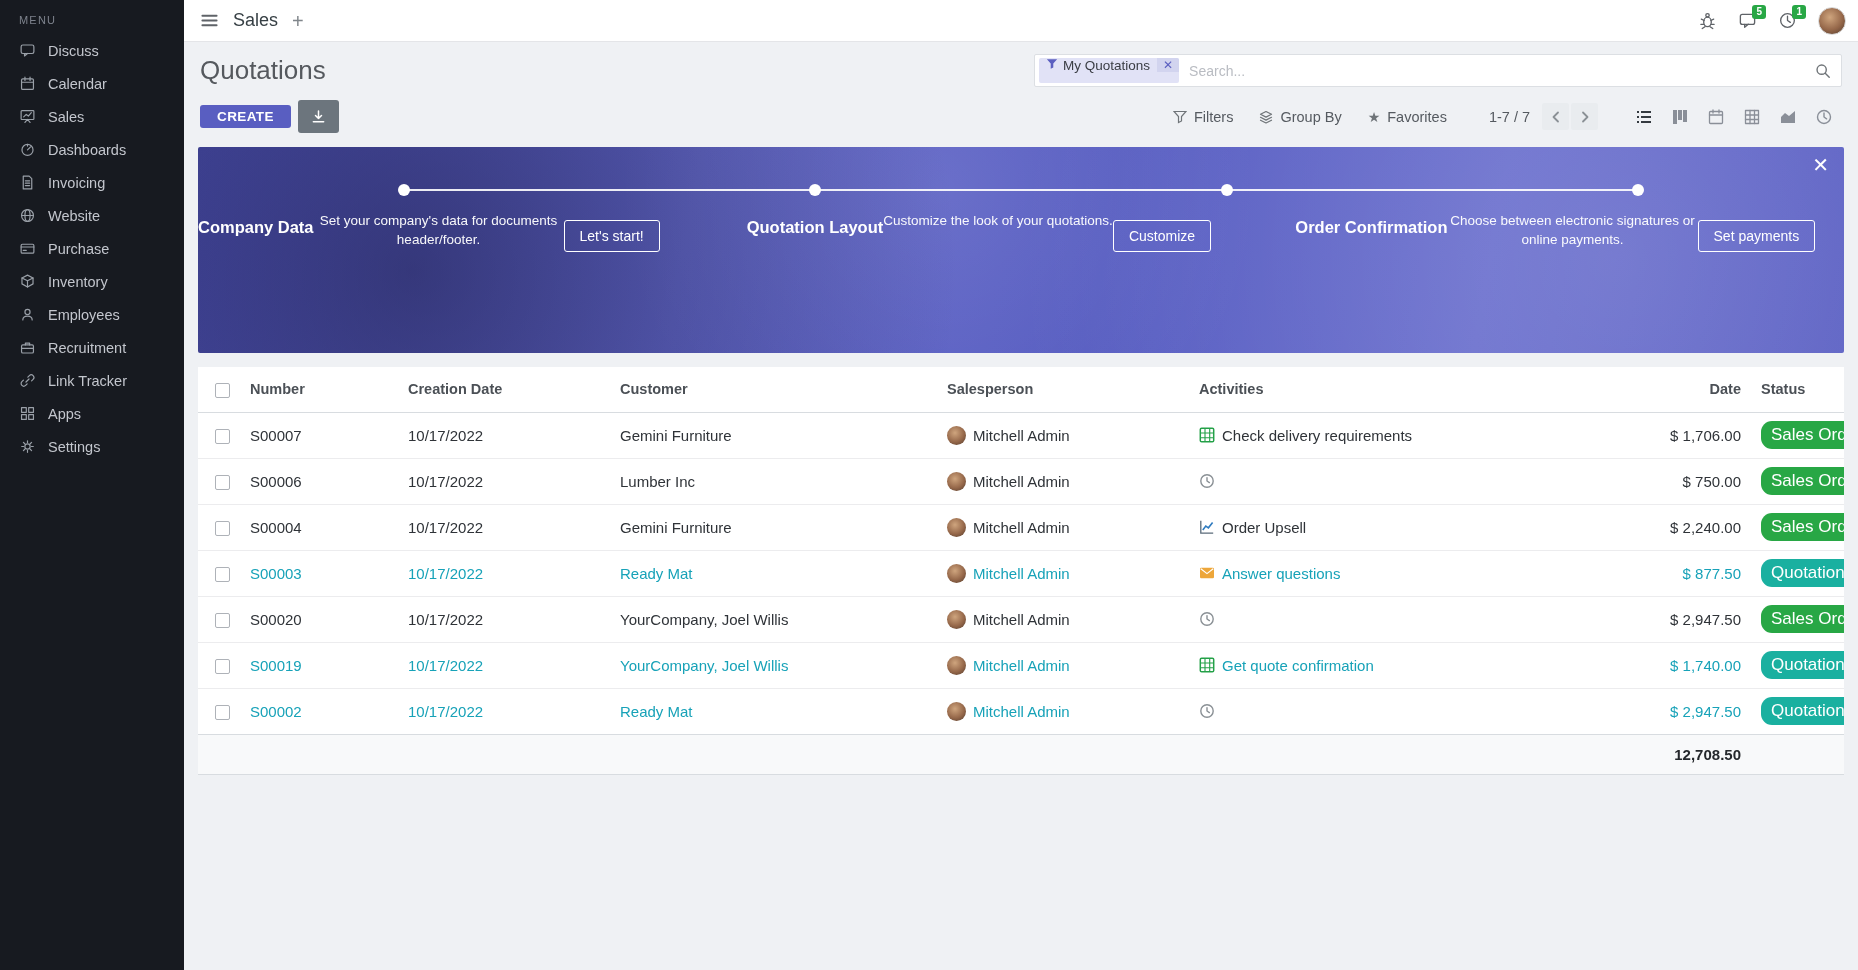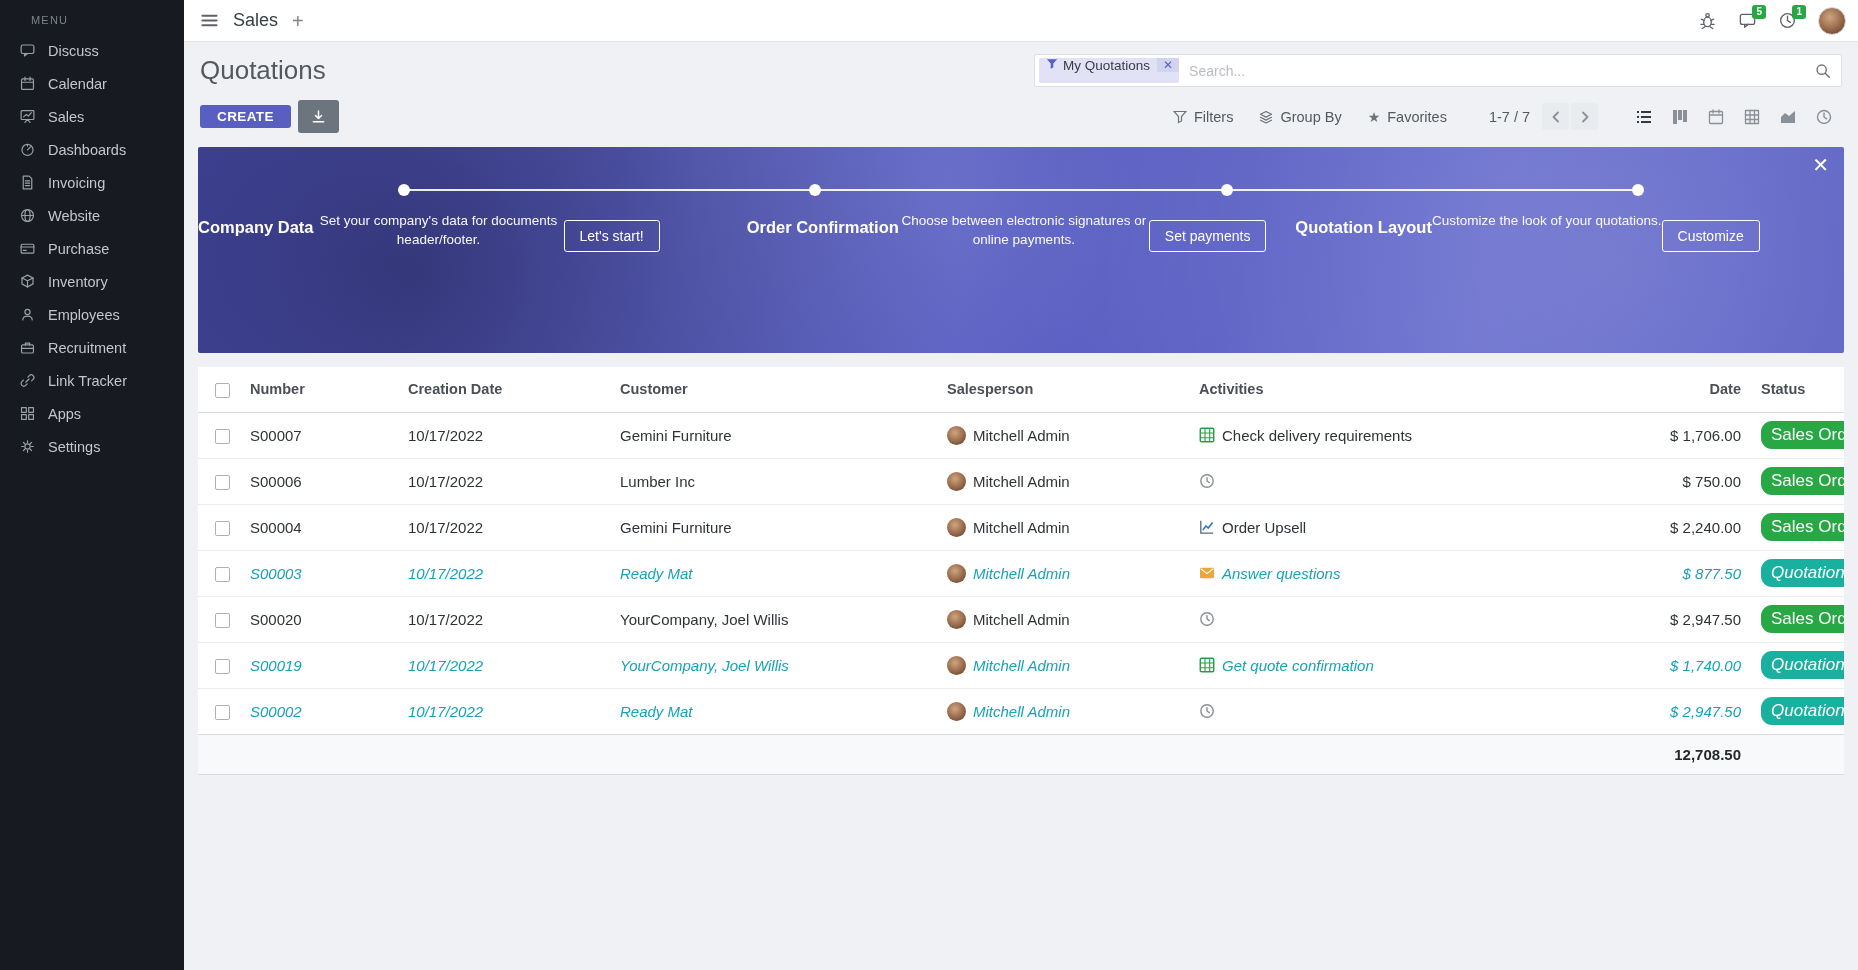--- a/index.html
+++ b/index.html
@@ -5,21 +5,21 @@
   * { margin:0; padding:0; box-sizing:border-box; }
   html,body { width:1858px; height:970px; overflow:hidden; }
   body { font-family:"Liberation Sans",sans-serif; font-size:15px; color:#333; background:#eff1f4; }
   .app { display:flex; width:100%; height:100%; }
 
   
   .sidebar { width:184px; background:#171a20; flex-shrink:0; color:#c3c6cd; }
   .logo { display:flex; align-items:center; gap:9px; padding:18px 16px 12px; color:#fff; }
   .logo svg { width:30px; height:26px; }
   .logo-text { font-size:27px; font-weight:bold; letter-spacing:2px; }
-  .menu-label { font-size:11px; color:#7d828c; letter-spacing:1.2px; padding:14px 31px 8px; }
+  .menu-label { font-size:11px; color:#7d828c; letter-spacing:1.2px; padding:14px 19px 8px; }
   .nav-item { display:flex; align-items:center; gap:12px; padding:8px 19px; font-size:14.5px; color:#c3c6cd; cursor:pointer; }
   .nav-item svg { width:17px; height:17px; color:#9aa0a8; flex-shrink:0; }
 
   
   .main { flex:1; display:flex; flex-direction:column; min-width:0; }
 
   
   .topbar { height:42px; background:#fff; border-bottom:1px solid #e4e5e8; display:flex; align-items:center; padding:0 12px 0 16px; flex-shrink:0; }
   .tb-left { display:flex; align-items:center; gap:14px; }
   .tb-left svg { color:#5f6368; }
@@ -89,21 +89,21 @@
   col.c5{width:252px} col.c6{width:366px} col.c7{width:196px} col.c8{width:141px}
   thead th { height:45px; font-size:14.5px; font-weight:bold; color:#4b5056; text-align:left; border-bottom:1px solid #d8dce0; padding:0 4px; }
   thead th.th-total { text-align:right; padding-right:16px; }
   tbody td { height:46px; border-top:1px solid #ececee; font-size:15px; color:#2f3338; padding:0 4px; overflow:hidden; white-space:nowrap; }
   tbody tr:first-child td { border-top:none; }
   .c-check { text-align:center; }
   .checkbox { display:inline-block; width:15px; height:15px; border:1px solid #aeb2b8; border-radius:2px; background:#fff; vertical-align:middle; cursor:pointer; }
   .c-total { text-align:right; padding-right:16px !important; }
   .sp, .act { display:flex; align-items:center; gap:7px; }
   .act-ic { width:16px; height:16px; flex-shrink:0; }
-  tr.teal td, tr.teal .sp span, tr.teal .act span { color:#17a2b8;font-style:italic; }
+  tr.teal td, tr.teal .sp span, tr.teal .act span { color:#17a2b8; }
   .badge { display:inline-block; padding:4px 10px; border-radius:11px; font-size:17px; color:#fff; white-space:nowrap; }
   .st-green { background:#28a745; }
   .st-teal { background:#1ab0a0; }
   tfoot td { height:40px; background:#f8f9fa; border-top:1px solid #d8dce0; border-bottom:1px solid #d8dce0; font-size:15px; font-weight:bold; color:#25282c; }
   svg { display:block; }
   .stroke-ic { fill:none; stroke:currentColor; stroke-width:1.4; stroke-linecap:round; stroke-linejoin:round; }
 </style>
 </head>
 <body>
 
@@ -364,28 +364,28 @@
       <span class="banner-dot" style="left:calc(37.5% - 6px)"></span>
       <span class="banner-dot" style="left:calc(62.5% - 6px)"></span>
       <span class="banner-dot" style="left:calc(87.5% - 6px)"></span>
       <div class="steps">
         <div class="step">
           <div class="step-title">Company Data</div>
           <div class="step-desc">Set your company's data for documents header/footer.</div>
           <button class="step-btn">Let's start!</button>
         </div>
         <div class="step">
+          <div class="step-title">Quotation Layout</div>
+          <div class="step-desc">Customize the look of your quotations.</div>
+          <button class="step-btn">Customize</button>
+        </div>
+        <div class="step">
           <div class="step-title">Order Confirmation</div>
           <div class="step-desc">Choose between electronic signatures or online payments.</div>
           <button class="step-btn">Set payments</button>
-        </div>
-        <div class="step">
-          <div class="step-title">Quotation Layout</div>
-          <div class="step-desc">Customize the look of your quotations.</div>
-          <button class="step-btn">Customize</button>
         </div>
       </div>
     </div>
 
     <div class="table-wrap">
       <table>
         <colgroup>
             <col class="c1">
             <col class="c2">
             <col class="c3">

